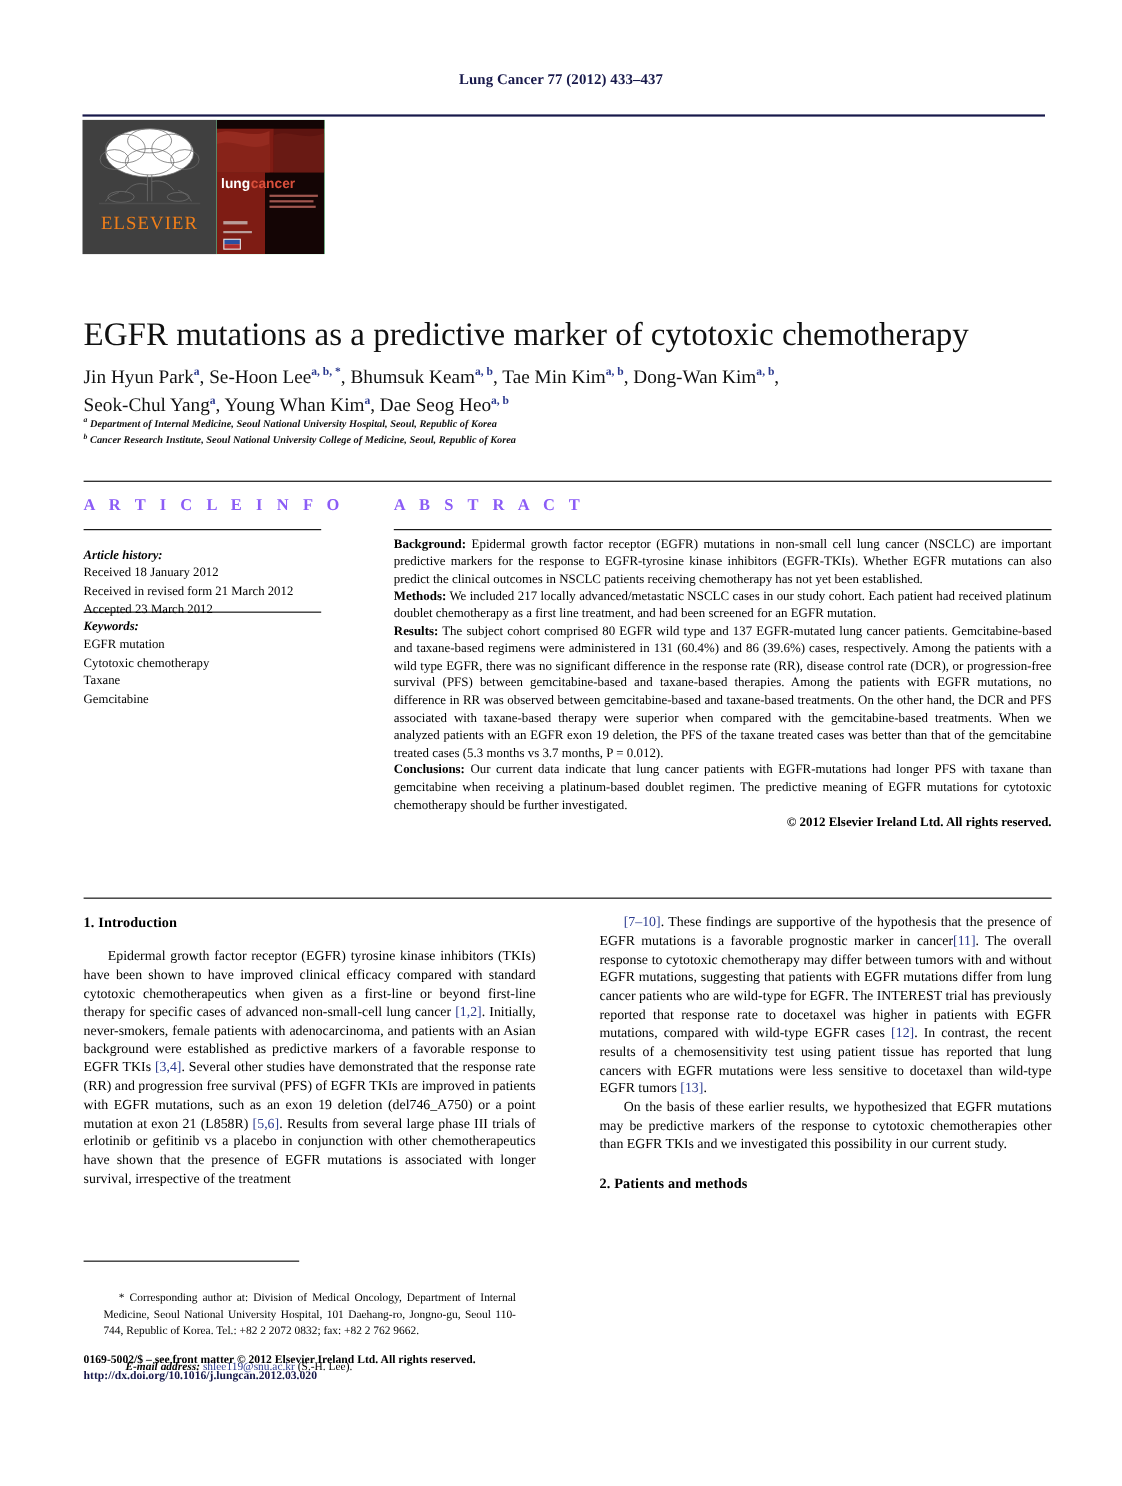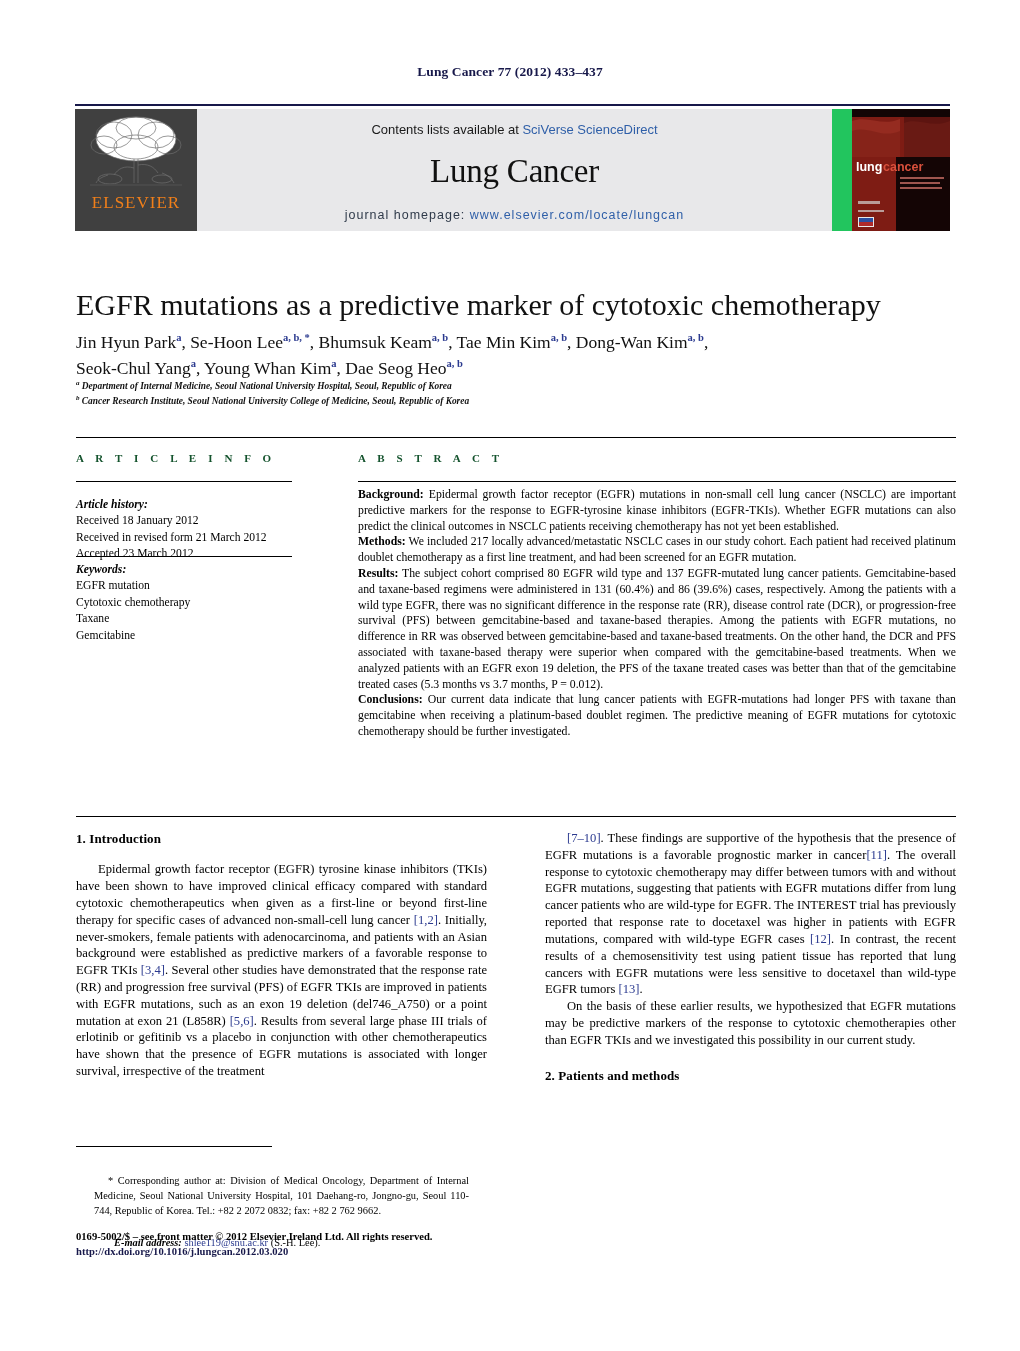--- a/index.html
+++ b/index.html
@@ -111,21 +111,20 @@
     margin-top: 20px;
     color: #2f3a4a;
   }
   .homepage-line .url { color: #2f5fa8; }
   .cover-thumb {
     width: 98px;
     flex: 0 0 98px;
     position: relative;
     overflow: hidden;
     background: #22c55e;
-    padding-left: 20px;
   }
 
   
   .title {
     position: absolute;
     top: 288px;
     left: 76px;
     width: 880px;
     font-size: 30px;
     line-height: 1.15;
@@ -169,24 +168,24 @@
     position: absolute;
     left: 76px;
     top: 437px;
     width: 880px;
     height: 0;
     border-top: 1.2px solid #000;
   }
   .section-head {
     position: absolute;
     font-family: "Liberation Serif", serif;
-    font-size: 11px;
+    font-size: 15px;
     font-weight: bold;
     letter-spacing: 4.6px;
-    color: #14532d;
+    color: #8b5cf6;
   }
   #article-info-head { top: 452px; left: 76px; }
   #abstract-head { top: 452px; left: 358px; }
 
   .rule-info {
     position: absolute;
     left: 76px;
     top: 481px;
     width: 216px;
     height: 0;
@@ -340,30 +339,20 @@
             <path d="M24 62 C18 64 14 66 12 70"></path>
             <path d="M78 60 C84 62 88 66 90 70"></path>
             <ellipse cx="26" cy="66" rx="12" ry="5"></ellipse>
             <ellipse cx="78" cy="66" rx="10" ry="4"></ellipse>
           </g>
           <line x1="6" y1="72" x2="98" y2="72" stroke="#4d4d4d" stroke-width="1.4"></line>
         </svg>
         <div class="elsevier-word">ELSEVIER</div>
       </div>
 
-      <div class="banner">
-        <div class="contents-line">
-          <span>Contents lists available at </span><a href="#">SciVerse ScienceDirect</a>
-        </div>
-        <div class="journal-name">Lung Cancer</div>
-        <div class="homepage-line">
-          <span>journal homepage:</span>
-          <span class="url">www.elsevier.com/locate/lungcan</span>
-        </div>
-      </div>
 
       <div class="cover-thumb">
         <svg width="98" height="122" viewBox="0 0 98 122">
           <rect x="0" y="0" width="98" height="122" fill="#1a0707"></rect>
           <rect x="0" y="0" width="52" height="48" fill="#7e1c14"></rect>
           <rect x="52" y="0" width="46" height="48" fill="#5d1410"></rect>
           <rect x="0" y="0" width="98" height="8" fill="#120505"></rect>
           <g opacity="0.55">
             <path d="M0 12 C16 6 30 18 48 10 L48 48 L0 48 Z" fill="#a8392a"></path>
             <path d="M52 14 C66 8 80 20 98 12 L98 48 L52 48 Z" fill="#732018"></path>
@@ -429,20 +418,21 @@
     <div>Cytotoxic chemotherapy</div>
     <div>Taxane</div>
     <div>Gemcitabine</div>
   </div>
 
   <div class="abstract-body">
     <p><span class="lead">Background:</span><span> Epidermal growth factor receptor (EGFR) mutations in non-small cell lung cancer (NSCLC) are important predictive markers for the response to EGFR-tyrosine kinase inhibitors (EGFR-TKIs). Whether EGFR mutations can also predict the clinical outcomes in NSCLC patients receiving chemotherapy has not yet been established.</span></p>
     <p><span class="lead">Methods:</span><span> We included 217 locally advanced/metastatic NSCLC cases in our study cohort. Each patient had received platinum doublet chemotherapy as a first line treatment, and had been screened for an EGFR mutation.</span></p>
     <p><span class="lead">Results:</span><span> The subject cohort comprised 80 EGFR wild type and 137 EGFR-mutated lung cancer patients. Gemcitabine-based and taxane-based regimens were administered in 131 (60.4%) and 86 (39.6%) cases, respectively. Among the patients with a wild type EGFR, there was no significant difference in the response rate (RR), disease control rate (DCR), or progression-free survival (PFS) between gemcitabine-based and taxane-based therapies. Among the patients with EGFR mutations, no difference in RR was observed between gemcitabine-based and taxane-based treatments. On the other hand, the DCR and PFS associated with taxane-based therapy were superior when compared with the gemcitabine-based treatments. When we analyzed patients with an EGFR exon 19 deletion, the PFS of the taxane treated cases was better than that of the gemcitabine treated cases (5.3 months vs 3.7 months, P = 0.012).</span></p>
     <p><span class="lead">Conclusions:</span><span> Our current data indicate that lung cancer patients with EGFR-mutations had longer PFS with taxane than gemcitabine when receiving a platinum-based doublet regimen. The predictive meaning of EGFR mutations for cytotoxic chemotherapy should be further investigated.</span></p>
+    <p class="copyright">© 2012 Elsevier Ireland Ltd. All rights reserved.</p>
   </div>
 
   <div class="rule-body"></div>
 
   <div class="col col-left">
     <h2>1.  Introduction</h2>
     <p><span>Epidermal growth factor receptor (EGFR) tyrosine kinase inhibitors (TKIs) have been shown to have improved clinical efficacy compared with standard cytotoxic chemotherapeutics when given as a first-line or beyond first-line therapy for specific cases of advanced non-small-cell lung cancer </span><span class="ref">[1,2]</span><span>. Initially, never-smokers, female patients with adenocarcinoma, and patients with an Asian background were established as predictive markers of a favorable response to EGFR TKIs </span><span class="ref">[3,4]</span><span>. Several other studies have demonstrated that the response rate (RR) and progression free survival (PFS) of EGFR TKIs are improved in patients with EGFR mutations, such as an exon 19 deletion (del746_A750) or a point mutation at exon 21 (L858R) </span><span class="ref">[5,6]</span><span>. Results from several large phase III trials of erlotinib or gefitinib vs a placebo in conjunction with other chemotherapeutics have shown that the presence of EGFR mutations is associated with longer survival, irrespective of the treatment </span></p>
   </div>
 
   <div class="col col-right">

